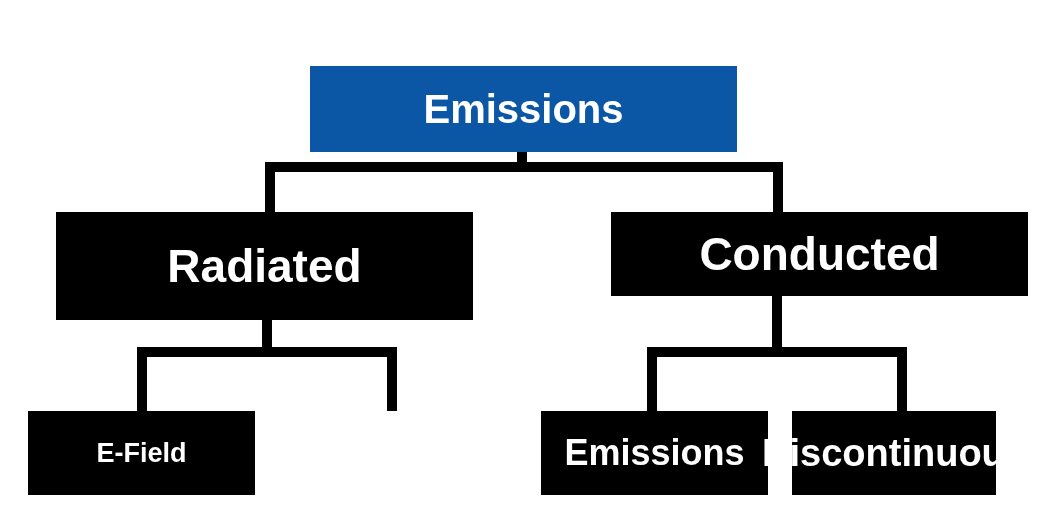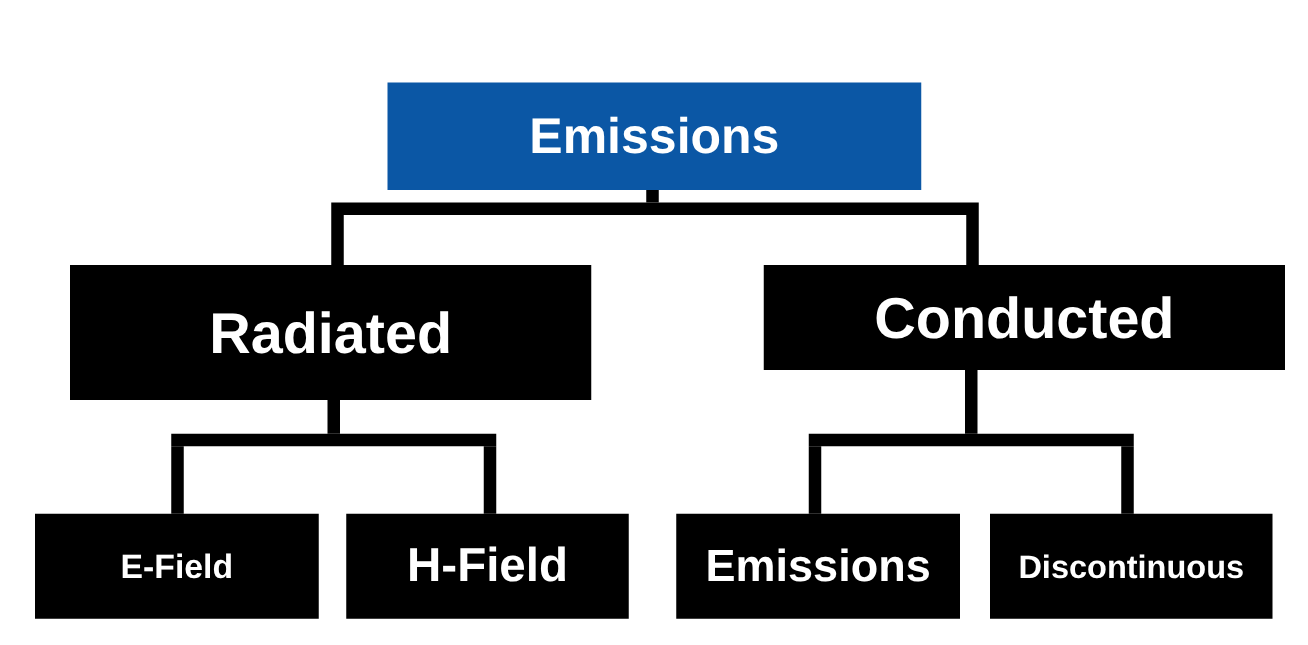--- a/index.html
+++ b/index.html
@@ -53,19 +53,18 @@
   <div class="line" style="left:897px; top:357px; width:10px;  height:54px;"></div>
 
   <div class="node root" style="left:310px; top:22px;  width:427px; height:86px; font-size:40px;">Emissions</div>
 
   <div class="node black" style="left:56px;  top:212px; width:417px; height:108px; font-size:46px;">Radiated</div>
 
   <div class="node black" style="left:571px; top:212px; width:417px; height:84px; font-size:46px;margin-left:40px;">Conducted</div>
 
   <div class="node black" style="left:28px;  top:411px; width:227px; height:84px; font-size:27px;">E-Field</div>
 
-  <div class="node black" style="left:277px; top:411px; width:226px; height:84px; font-size:38px;">H-Field</div>
 
   <div class="node black" style="left:541px; top:411px; width:227px; height:84px; font-size:36px;">Emissions</div>
 
-  <div class="node black" style="left:792px; top:411px; width:226px; height:84px; font-size:26px;">Discontinuous</div>
+  <div class="node black" style="left:792px; top:411px; width:204px; height:84px; font-size:38px;">Discontinuous</div>
 
 </div>
 
 </body></html>

